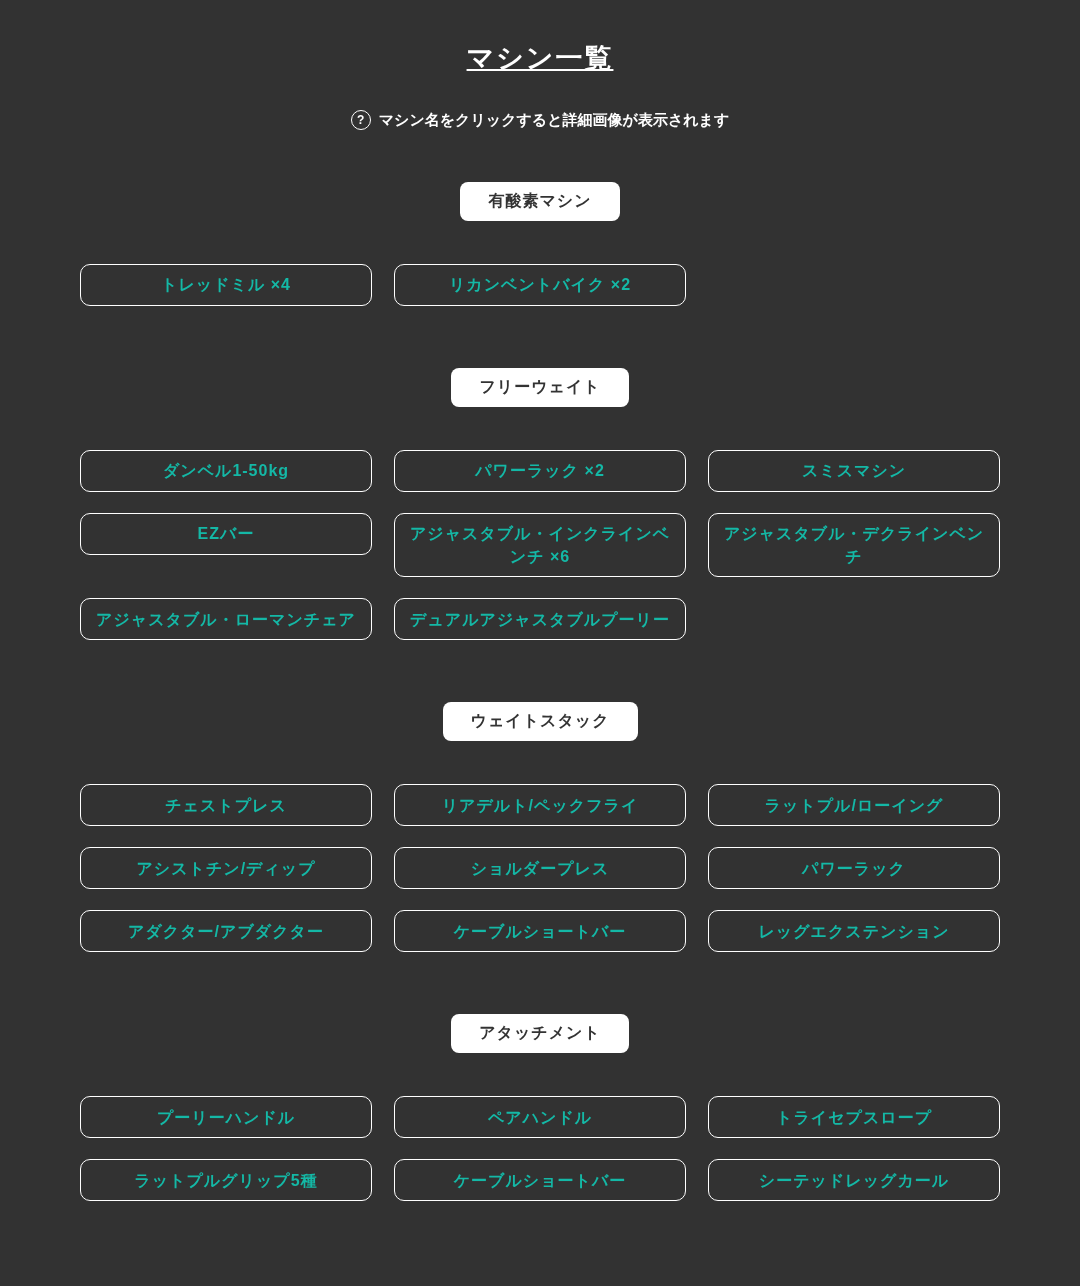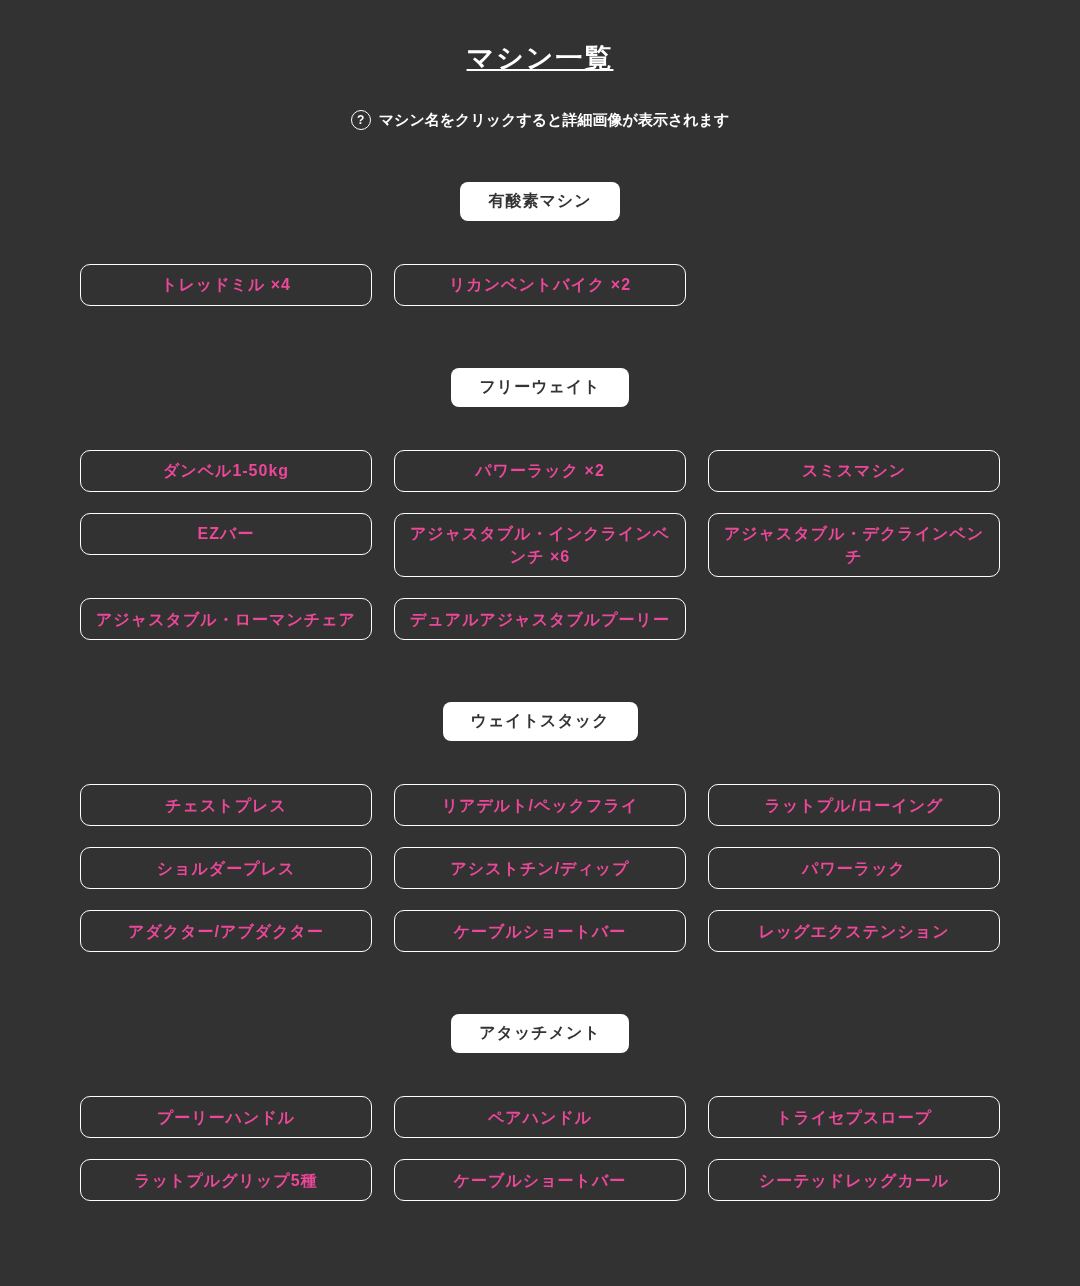--- a/index.html
+++ b/index.html
@@ -87,21 +87,21 @@
     align-items: center;
     justify-content: center;
     text-align: center;
     box-sizing: border-box;
     width: 100%;
     min-height: 42px;
     padding: 8px 12px;
     background: transparent;
     border: 1px solid #ffffff;
     border-radius: 10px;
-    color: #ec4899;
+    color: #14b8a6;
     font-family: inherit;
     font-size: 16px;
     font-weight: 600;
     letter-spacing: 1px;
     line-height: 1.45;
     cursor: pointer;
   }
 </style>
 </head>
 <body>
@@ -142,22 +142,22 @@
   </section>
 
   <section class="section">
     <div class="chip-row">
       <span class="section-chip">ウェイトスタック</span>
     </div>
     <div class="grid">
       <button class="machine-btn">チェストプレス</button>
       <button class="machine-btn">リアデルト/ペックフライ</button>
       <button class="machine-btn">ラットプル/ローイング</button>
+      <button class="machine-btn">アシストチン/ディップ</button>
       <button class="machine-btn">ショルダープレス</button>
-      <button class="machine-btn">アシストチン/ディップ</button>
       <button class="machine-btn">パワーラック</button>
       <button class="machine-btn">アダクター/アブダクター</button>
       <button class="machine-btn">ケーブルショートバー</button>
       <button class="machine-btn">レッグエクステンション</button>
     </div>
   </section>
 
   <section class="section">
     <div class="chip-row">
       <span class="section-chip">アタッチメント</span>

